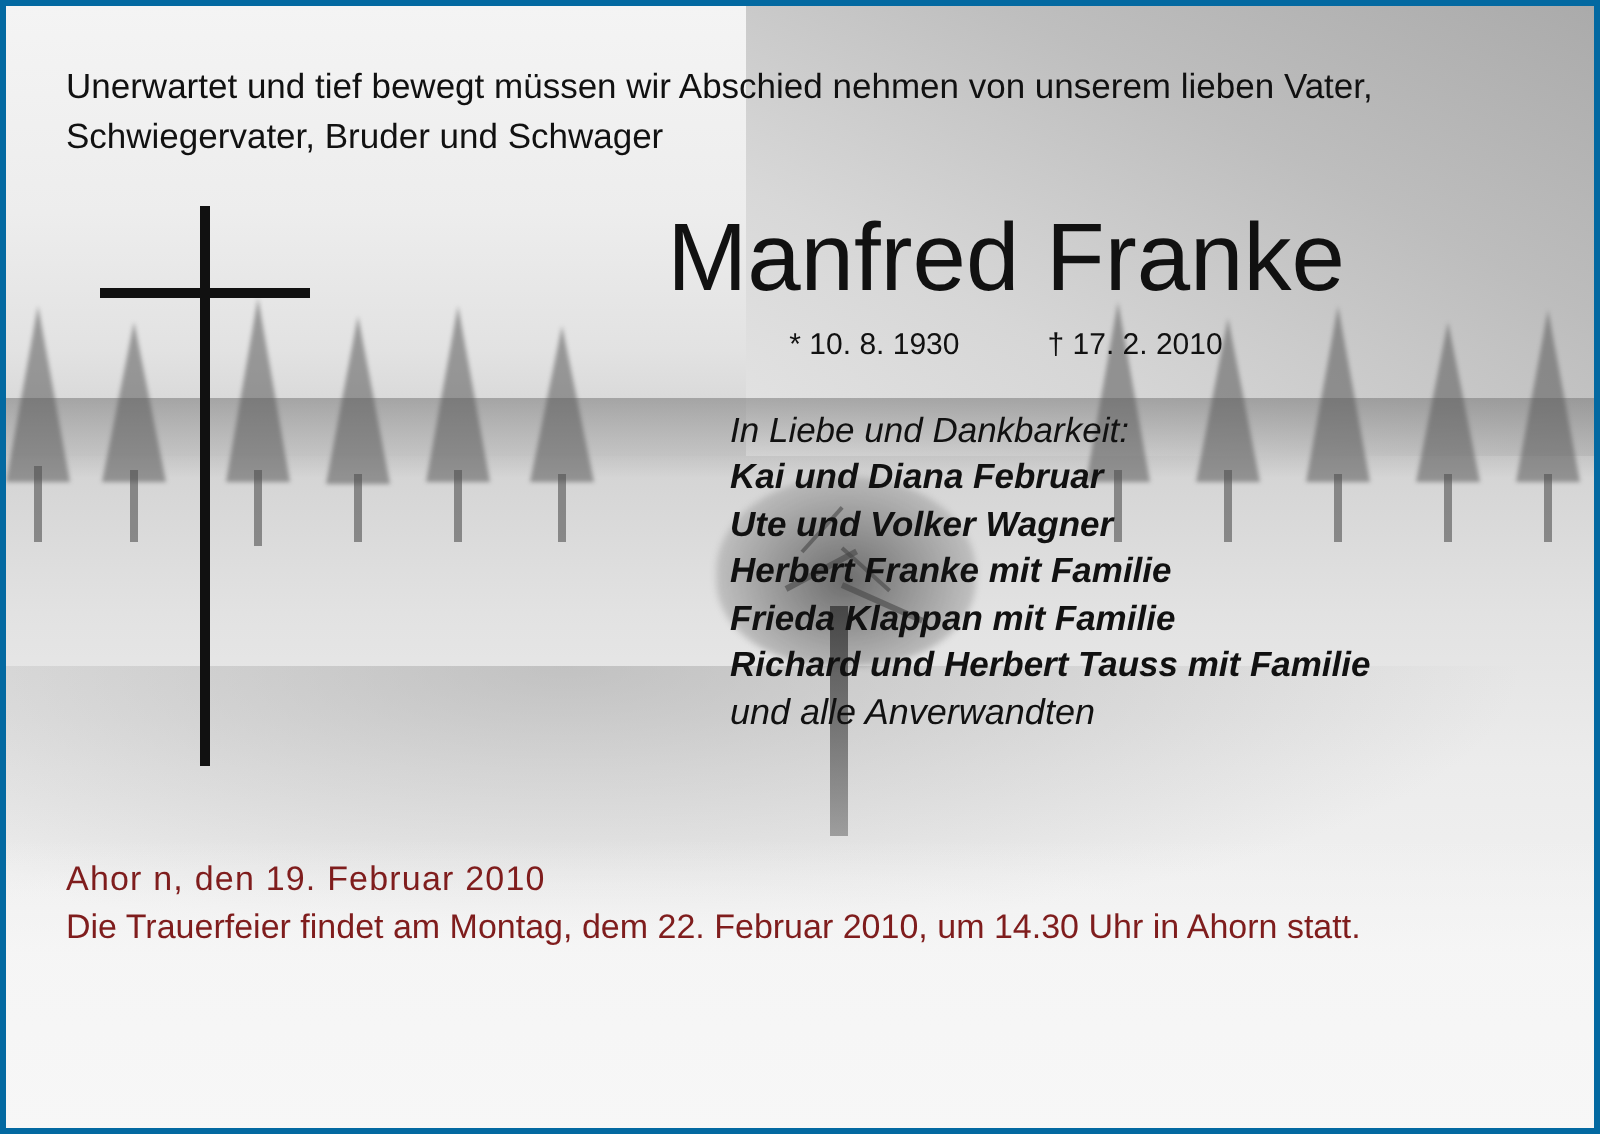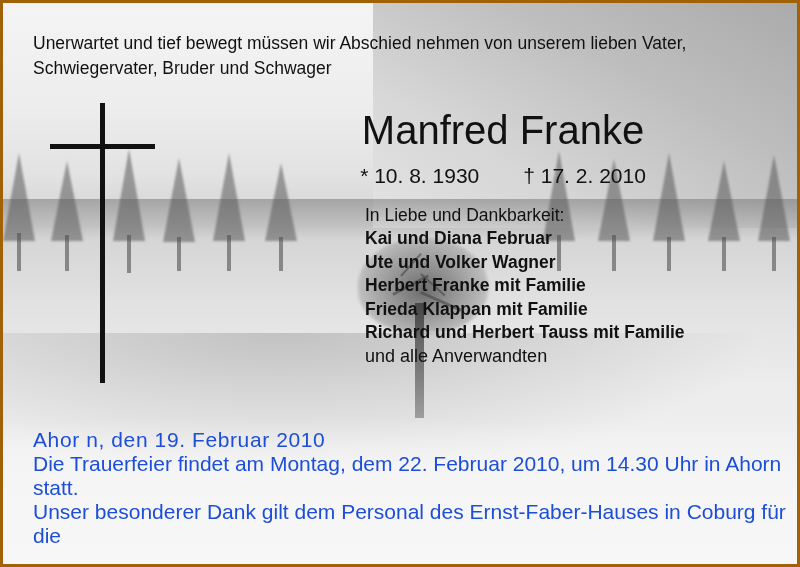--- a/index.html
+++ b/index.html
@@ -8,21 +8,21 @@
     background: #ffffff;
   }
   body {
     font-family: "Liberation Sans", sans-serif;
   }
   .obituary {
     position: relative;
     width: 800px;
     height: 567px;
     box-sizing: border-box;
-    border: 3px solid #a16207;
+    border: 3px solid #0369a1;
     background: #f2f2f2;
     overflow: hidden;
   }
 
   
   .photo {
     position: absolute;
     left: 0;
     top: 0;
     width: 800px;
@@ -133,34 +133,35 @@
     line-height: 25px;
   }
   .name-block {
     position: absolute;
     left: 290px;
     top: 104px;
     width: 420px;
     text-align: center;
   }
   .name-line {
-    font-size: 40px;
+    font-size: 48px;
     line-height: 46px;
     color: #111;
   }
   .dates {
-    font-size: 21px;
+    font-size: 15px;
     margin-top: 11px;
     color: #111;
   }
   .dates .sep { display:inline-block; width: 44px; }
   .thanks-block {
     position: absolute;
     left: 362px;
     top: 200px;
+    font-style: italic;
   }
   .thanks-head {
     font-size: 17.5px;
     line-height: 24px;
     color: #111;
   }
   .mourner {
     font-size: 17.5px;
     line-height: 23.5px;
     font-weight: bold;
@@ -169,23 +170,23 @@
   .mourner-last {
     font-size: 18px;
     line-height: 23.5px;
     font-weight: normal;
     color: #111;
   }
   .footer {
     position: absolute;
     left: 30px;
     top: 425px;
-    font-size: 21px;
+    font-size: 17px;
     line-height: 24px;
-    color: #1d4ed8;
+    color: #7f1d1d;
   }
   .footer .place { letter-spacing: .6px; }
   .footer p { margin: 0; }
 </style>
 </head>
 <body>
 
 <div class="obituary">
 
   <div class="photo">
@@ -247,16 +248,15 @@
     <div class="mourner">Ute und Volker Wagner</div>
     <div class="mourner">Herbert Franke mit Familie</div>
     <div class="mourner">Frieda Klappan mit Familie</div>
     <div class="mourner">Richard und Herbert Tauss mit Familie</div>
     <div class="mourner-last">und alle Anverwandten</div>
   </div>
 
   <div class="footer">
     <p class="place">Ahor n, den 19. Februar 2010</p>
     <p>Die Trauerfeier findet am Montag, dem 22. Februar 2010, um 14.30 Uhr in Ahorn statt.</p>
-    <p>Unser besonderer Dank gilt dem Personal des Ernst-Faber-Hauses in Coburg für die</p>
   </div>
 
 </div>
 
 </body></html>

